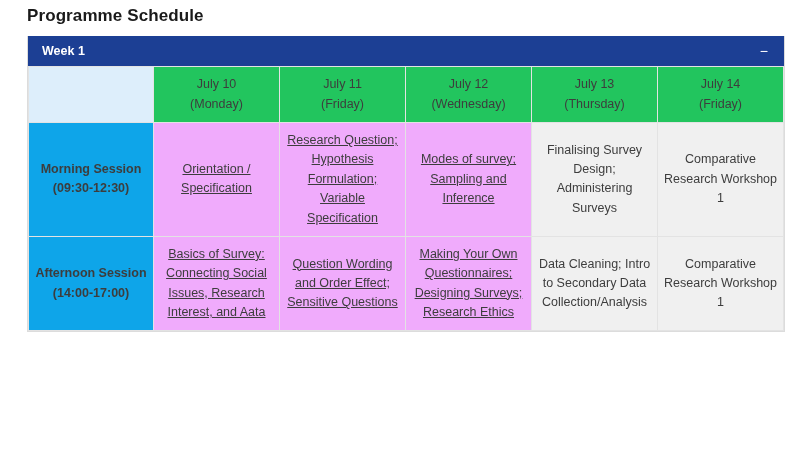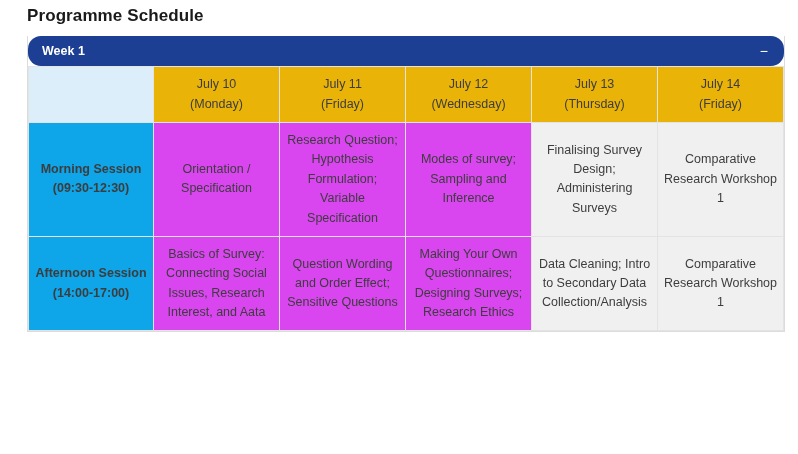--- a/index.html
+++ b/index.html
@@ -38,21 +38,20 @@
     background: #1c3f94;
     color: #ffffff;
     height: 30px;
     display: flex;
     align-items: center;
     justify-content: space-between;
     padding: 0 14px;
     font-size: 12.5px;
     font-weight: bold;
     box-sizing: border-box;
-    border-radius: 13px;
   }
   .collapse-icon {
     font-size: 14px;
     line-height: 1;
     color: #ffffff;
     font-weight: normal;
     padding-right: 2px;
   }
   table.schedule {
     width: 100%;
@@ -63,21 +62,21 @@
     border: 1px solid #e3e3e3;
     text-align: center;
     vertical-align: middle;
     font-size: 12.5px;
     line-height: 1.55;
     color: #3d3d3d;
     padding: 8px 6px;
     box-sizing: border-box;
   }
   .hdr-row td {
-    background: #eab308;
+    background: #22c55e;
     color: #1c3f94;
     font-weight: normal;
     height: 56px;
     padding: 6px 4px;
   }
   .hdr-row td.corner {
     background: #ddeefb;
   }
   .day-name {
     display: block;
@@ -86,21 +85,22 @@
     display: block;
   }
   .row-label {
     background: #0ea5e9;
     font-weight: bold;
     color: #222222;
     font-size: 12px;
     line-height: 1.6;
   }
   .cell-body {
-    background: #d946ef;
+    background: #f0abfc;
+    text-decoration: underline;
   }
   .cell-alt {
     background: #f0f0f0;
   }
   .col-label { width: 125px; }
 </style>
 </head>
 <body>
 
 <div class="page">

